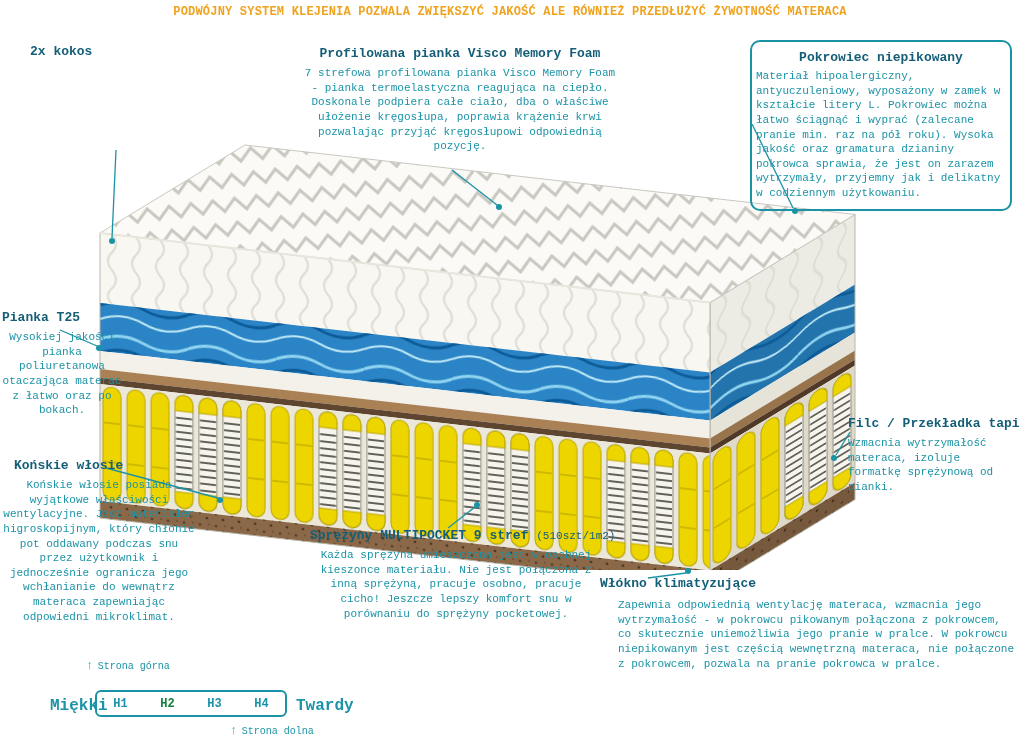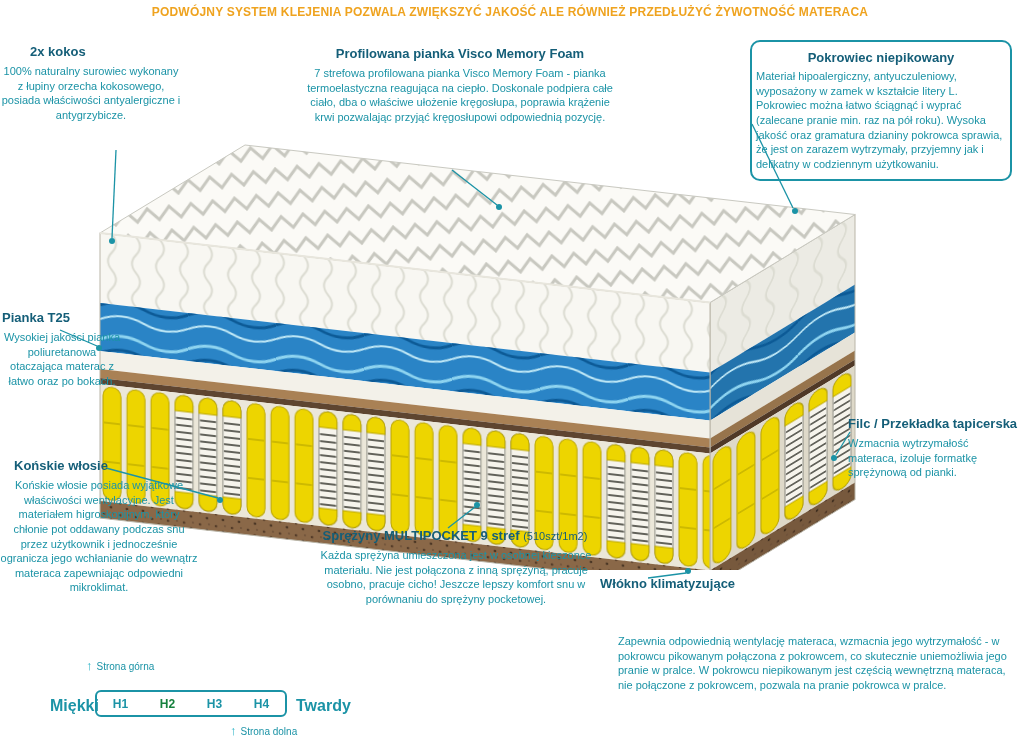--- a/index.html
+++ b/index.html
@@ -1,17 +1,17 @@
 <!DOCTYPE html>
 <html><head>
 <meta charset="utf-8">
 <style>
   html,body{margin:0;padding:0;background:#ffffff;}
   #page{position:relative;width:1020px;height:742px;overflow:hidden;background:#ffffff;
-        font-family:Liberation Sans, sans-serif;}
+        font-family:Liberation Mono, monospace;}
   .abs{position:absolute;}
   .header{top:5px;left:0;width:1020px;text-align:center;font-size:12px;font-weight:bold;
           color:#efa31f;letter-spacing:.2px;z-index:3;}
   .callout-title{font-size:13px;font-weight:bold;color:#145e78;white-space:nowrap;z-index:3;}
   .callout-body{font-size:11px;line-height:1.33;color:#1b93a6;z-index:3;}
   .center{text-align:center;}
   .pokrowiec-box{border:2px solid #1b93a6;border-radius:10px;padding:8px 4px;width:262px;
                  box-sizing:border-box;background:rgba(255,255,255,.0);z-index:3;}
   .pokrowiec-box .callout-title{position:static;display:block;text-align:center;margin-bottom:4px;}
   .pokrowiec-box .callout-body{position:static;display:block;text-align:left;}
@@ -126,21 +126,20 @@
       <circle cx="220" cy="500" r="3"></circle>
       <circle cx="499" cy="207" r="3"></circle>
       <circle cx="477" cy="505" r="3"></circle>
       <circle cx="795" cy="211" r="3"></circle>
       <circle cx="834" cy="458" r="3"></circle>
       <circle cx="688" cy="571" r="3"></circle>
     </g>
   </svg>
 
   <div class="abs callout-title" style="left:30px;top:44px">2x kokos</div>
-  <div class="abs callout-body center" style="left:0;top:64px;width:182px">100% naturalny surowiec wykonany z łupiny orzecha kokosowego, posiada właściwości antyalergiczne i antygrzybicze.</div>
 
   <div class="abs callout-title" style="left:2px;top:310px">Pianka T25</div>
   <div class="abs callout-body center" style="left:0;top:330px;width:124px">Wysokiej jakości pianka poliuretanowa otaczająca materac z łatwo oraz po bokach.</div>
 
   <div class="abs callout-title" style="left:14px;top:458px">Końskie włosie</div>
   <div class="abs callout-body center" style="left:0;top:478px;width:198px">Końskie włosie posiada wyjątkowe właściwości wentylacyjne. Jest materiałem higroskopijnym, który chłonie pot oddawany podczas snu przez użytkownik i jednocześnie ogranicza jego wchłanianie do wewnątrz materaca zapewniając odpowiedni mikroklimat.</div>
 
   <div class="abs callout-title center" style="left:295px;top:46px;width:330px">Profilowana pianka Visco Memory Foam</div>
   <div class="abs callout-body center" style="left:300px;top:66px;width:320px">7 strefowa profilowana pianka Visco Memory Foam - pianka termoelastyczna reagująca na ciepło. Doskonale podpiera całe ciało, dba o właściwe ułożenie kręgosłupa, poprawia krążenie krwi pozwalając przyjąć kręgosłupowi odpowiednią pozycję.</div>
 
@@ -152,21 +151,21 @@
 
   <div class="abs pokrowiec-box" style="left:750px;top:40px">
     <span class="callout-title">Pokrowiec niepikowany</span>
     <span class="callout-body">Materiał hipoalergiczny, antyuczuleniowy, wyposażony w zamek w kształcie litery L. Pokrowiec można łatwo ściągnąć i wyprać (zalecane pranie min. raz na pół roku). Wysoka jakość oraz gramatura dzianiny pokrowca sprawia, że jest on zarazem wytrzymały, przyjemny jak i delikatny w codziennym użytkowaniu.</span>
   </div>
 
   <div class="abs callout-title" style="left:848px;top:416px">Filc / Przekładka tapicerska</div>
   <div class="abs callout-body" style="left:848px;top:436px;width:166px">Wzmacnia wytrzymałość materaca, izoluje formatkę sprężynową od pianki.</div>
 
   <div class="abs callout-title" style="left:600px;top:576px">Włókno klimatyzujące</div>
-  <div class="abs callout-body" style="left:618px;top:634px;width:398px">Zapewnia odpowiednią wentylację materaca, wzmacnia jego wytrzymałość - w pokrowcu pikowanym połączona z pokrowcem, co skutecznie uniemożliwia jego pranie w pralce. W pokrowcu niepikowanym jest częścią wewnętrzną materaca, nie połączone z pokrowcem, pozwala na pranie pokrowca w pralce.</div>
+  <div class="abs callout-body" style="left:618px;top:598px;width:398px">Zapewnia odpowiednią wentylację materaca, wzmacnia jego wytrzymałość - w pokrowcu pikowanym połączona z pokrowcem, co skutecznie uniemożliwia jego pranie w pralce. W pokrowcu niepikowanym jest częścią wewnętrzną materaca, nie połączone z pokrowcem, pozwala na pranie pokrowca w pralce.</div>
 
   <div class="abs scale-label" style="left:86px;top:658px;font-size:10px">
     <span class="arrow">↑</span><span>Strona górna</span>
   </div>
 
   <div class="abs scale-side" style="left:50px;top:697px">Miękki</div>
 
   <div class="abs scale-box">
     <span class="h-level">H1</span>
     <span class="h-level active">H2</span>

